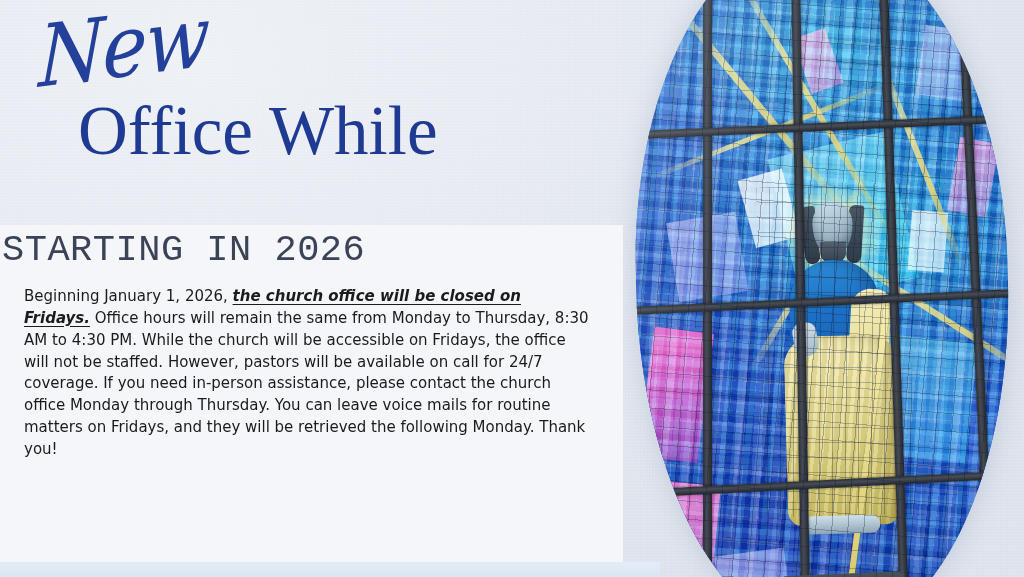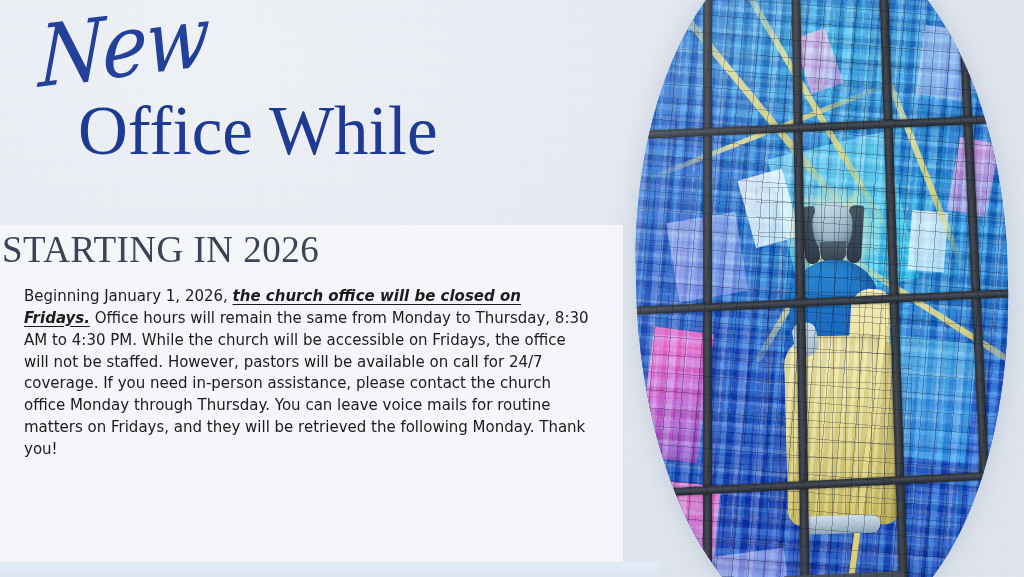--- a/index.html
+++ b/index.html
@@ -253,21 +253,21 @@
     position: absolute;
     left: 0; top: 225px;
     width: 623px;
     height: 338px;
     background: #f4f6fa;
     box-shadow: 0 0 0 0 rgba(0,0,0,0);
   }
   #panel-heading {
     margin: 0;
     padding: 6px 0 2px 0;
-    font-family: Liberation Serif, serif;
+    font-family: Liberation Mono, monospace;
     font-weight: 400;
     font-size: 37px;
     line-height: 1.05;
     letter-spacing: .5px;
     color: #3b4457;
     white-space: nowrap;
   }
   #panel-body {
     margin: 8px;
     padding: 6px 26px 0 16px;

